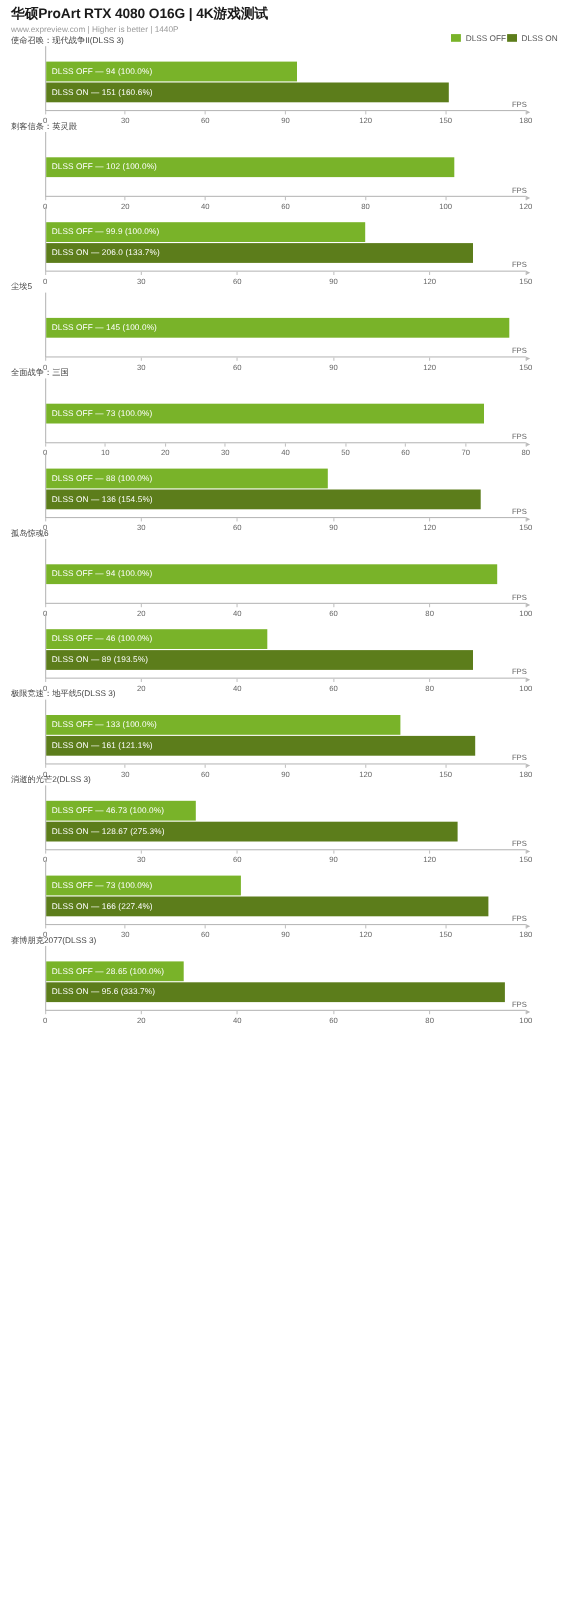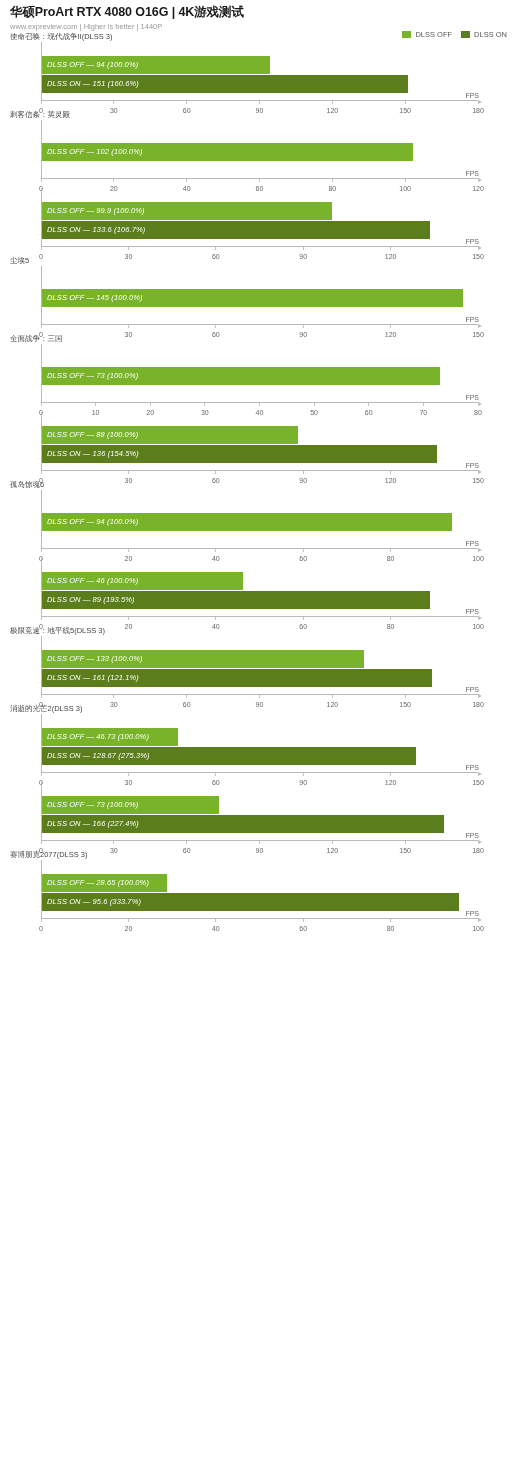--- a/index.html
+++ b/index.html
@@ -36,21 +36,21 @@
     white-space: nowrap;
   }
 
   
   .legend {
     position: absolute;
     top: 30px;
     right: 11px;
     display: flex;
     align-items: center;
-    gap: 9px;
+    gap: 1px;
   }
   .legend-item {
     display: flex;
     align-items: center;
     gap: 4px;
   }
   .legend-swatch {
     width: 9px;
     height: 7px;
     display: block;
@@ -133,21 +133,20 @@
     color: #666;
     transform: translateX(-50%);
     white-space: nowrap;
   }
   .bars {
     position: absolute;
     left: 1px;
     right: 0;
     top: 14px;
     bottom: 18px;
-    font-style: italic;
   }
   .bar-row {
     position: relative;
     height: 18px;
     margin-bottom: 1px;
   }
   .bar {
     position: absolute;
     left: 0;
     top: 0;
@@ -268,21 +267,21 @@
         <div class="tick-label" style="left: 80%;">120</div>
         <div class="tick" style="left: calc(100% - 0.5px);"></div>
         <div class="tick-label" style="left: 100%;">150</div>
         <div class="bars">
           <div class="bar-row">
             <div class="bar off" style="width: 66.6%;"></div>
             <div class="bar-label">DLSS OFF  —  99.9 (100.0%)</div>
           </div>
           <div class="bar-row">
             <div class="bar on" style="width: 89.0667%;"></div>
-            <div class="bar-label">DLSS ON  —  133.6 (106.7%)</div>
+            <div class="bar-label">DLSS ON  —  206.0 (133.7%)</div>
           </div>
         </div>
       </div>
     </div>
     <div class="chart">
       <div class="chart-title">尘埃5</div>
       <div class="plot">
         <div class="axis-y"></div>
         <div class="axis-x"></div>
         <div class="axis-arrow"></div>

